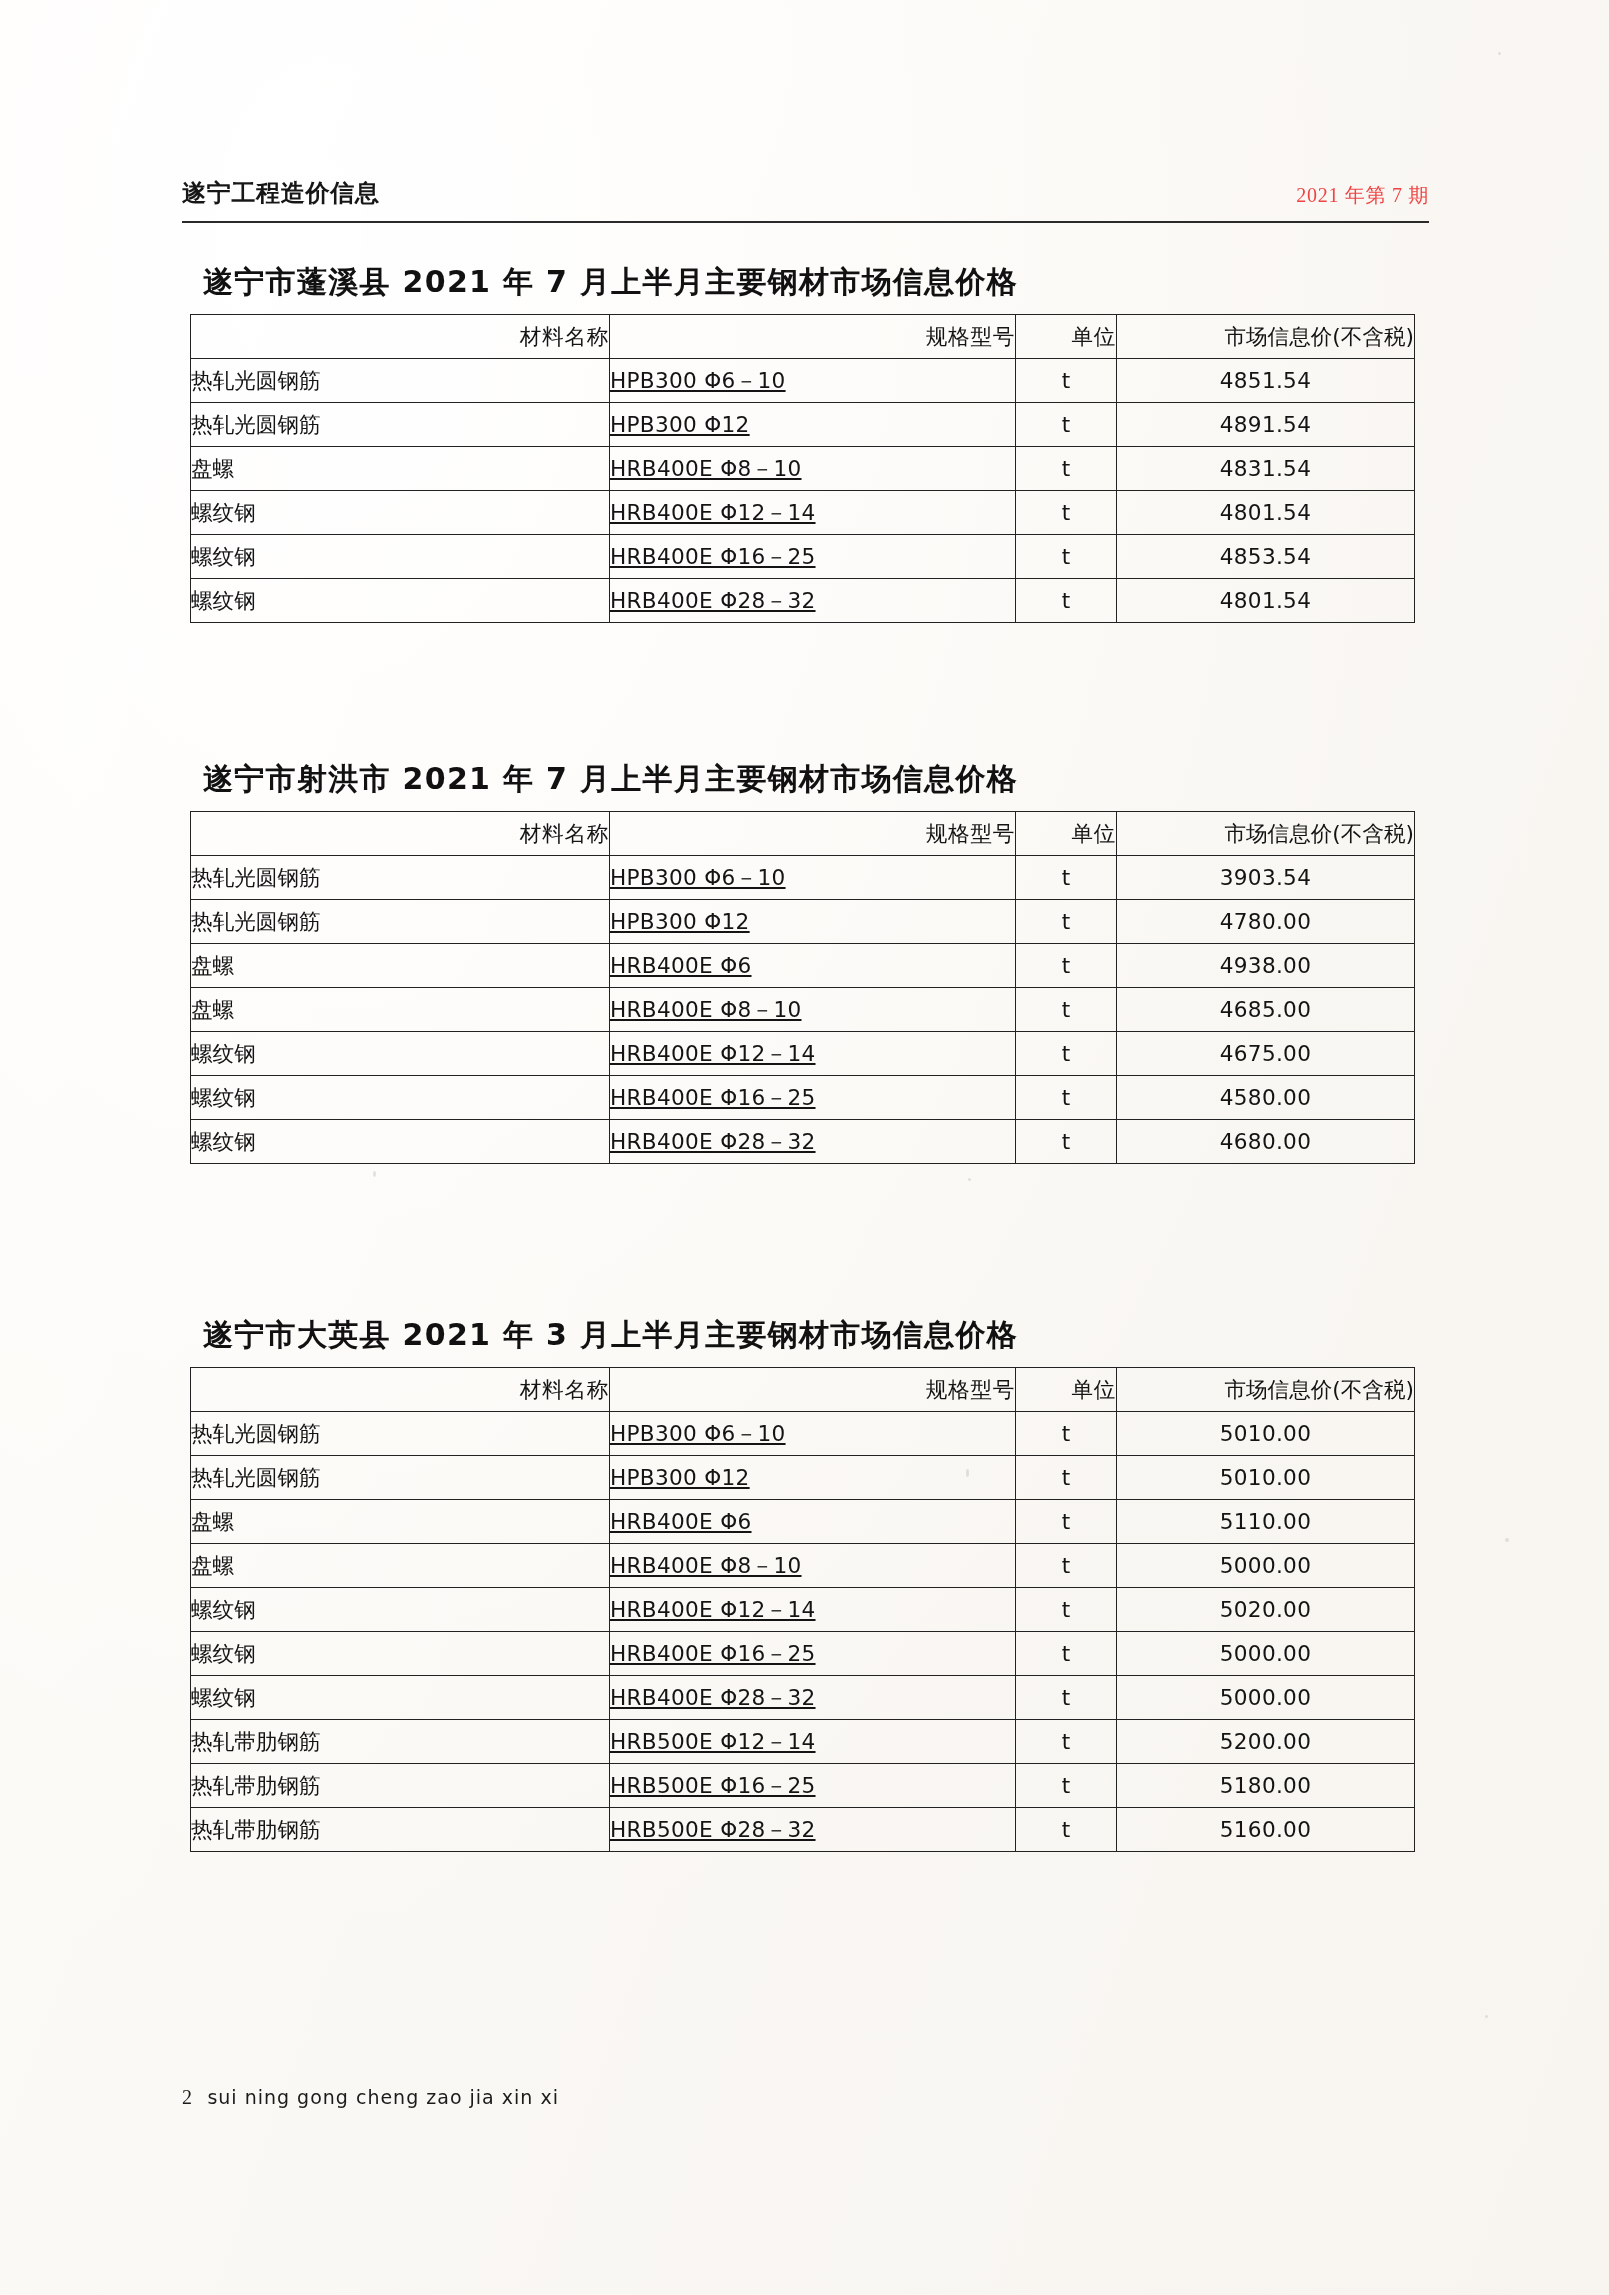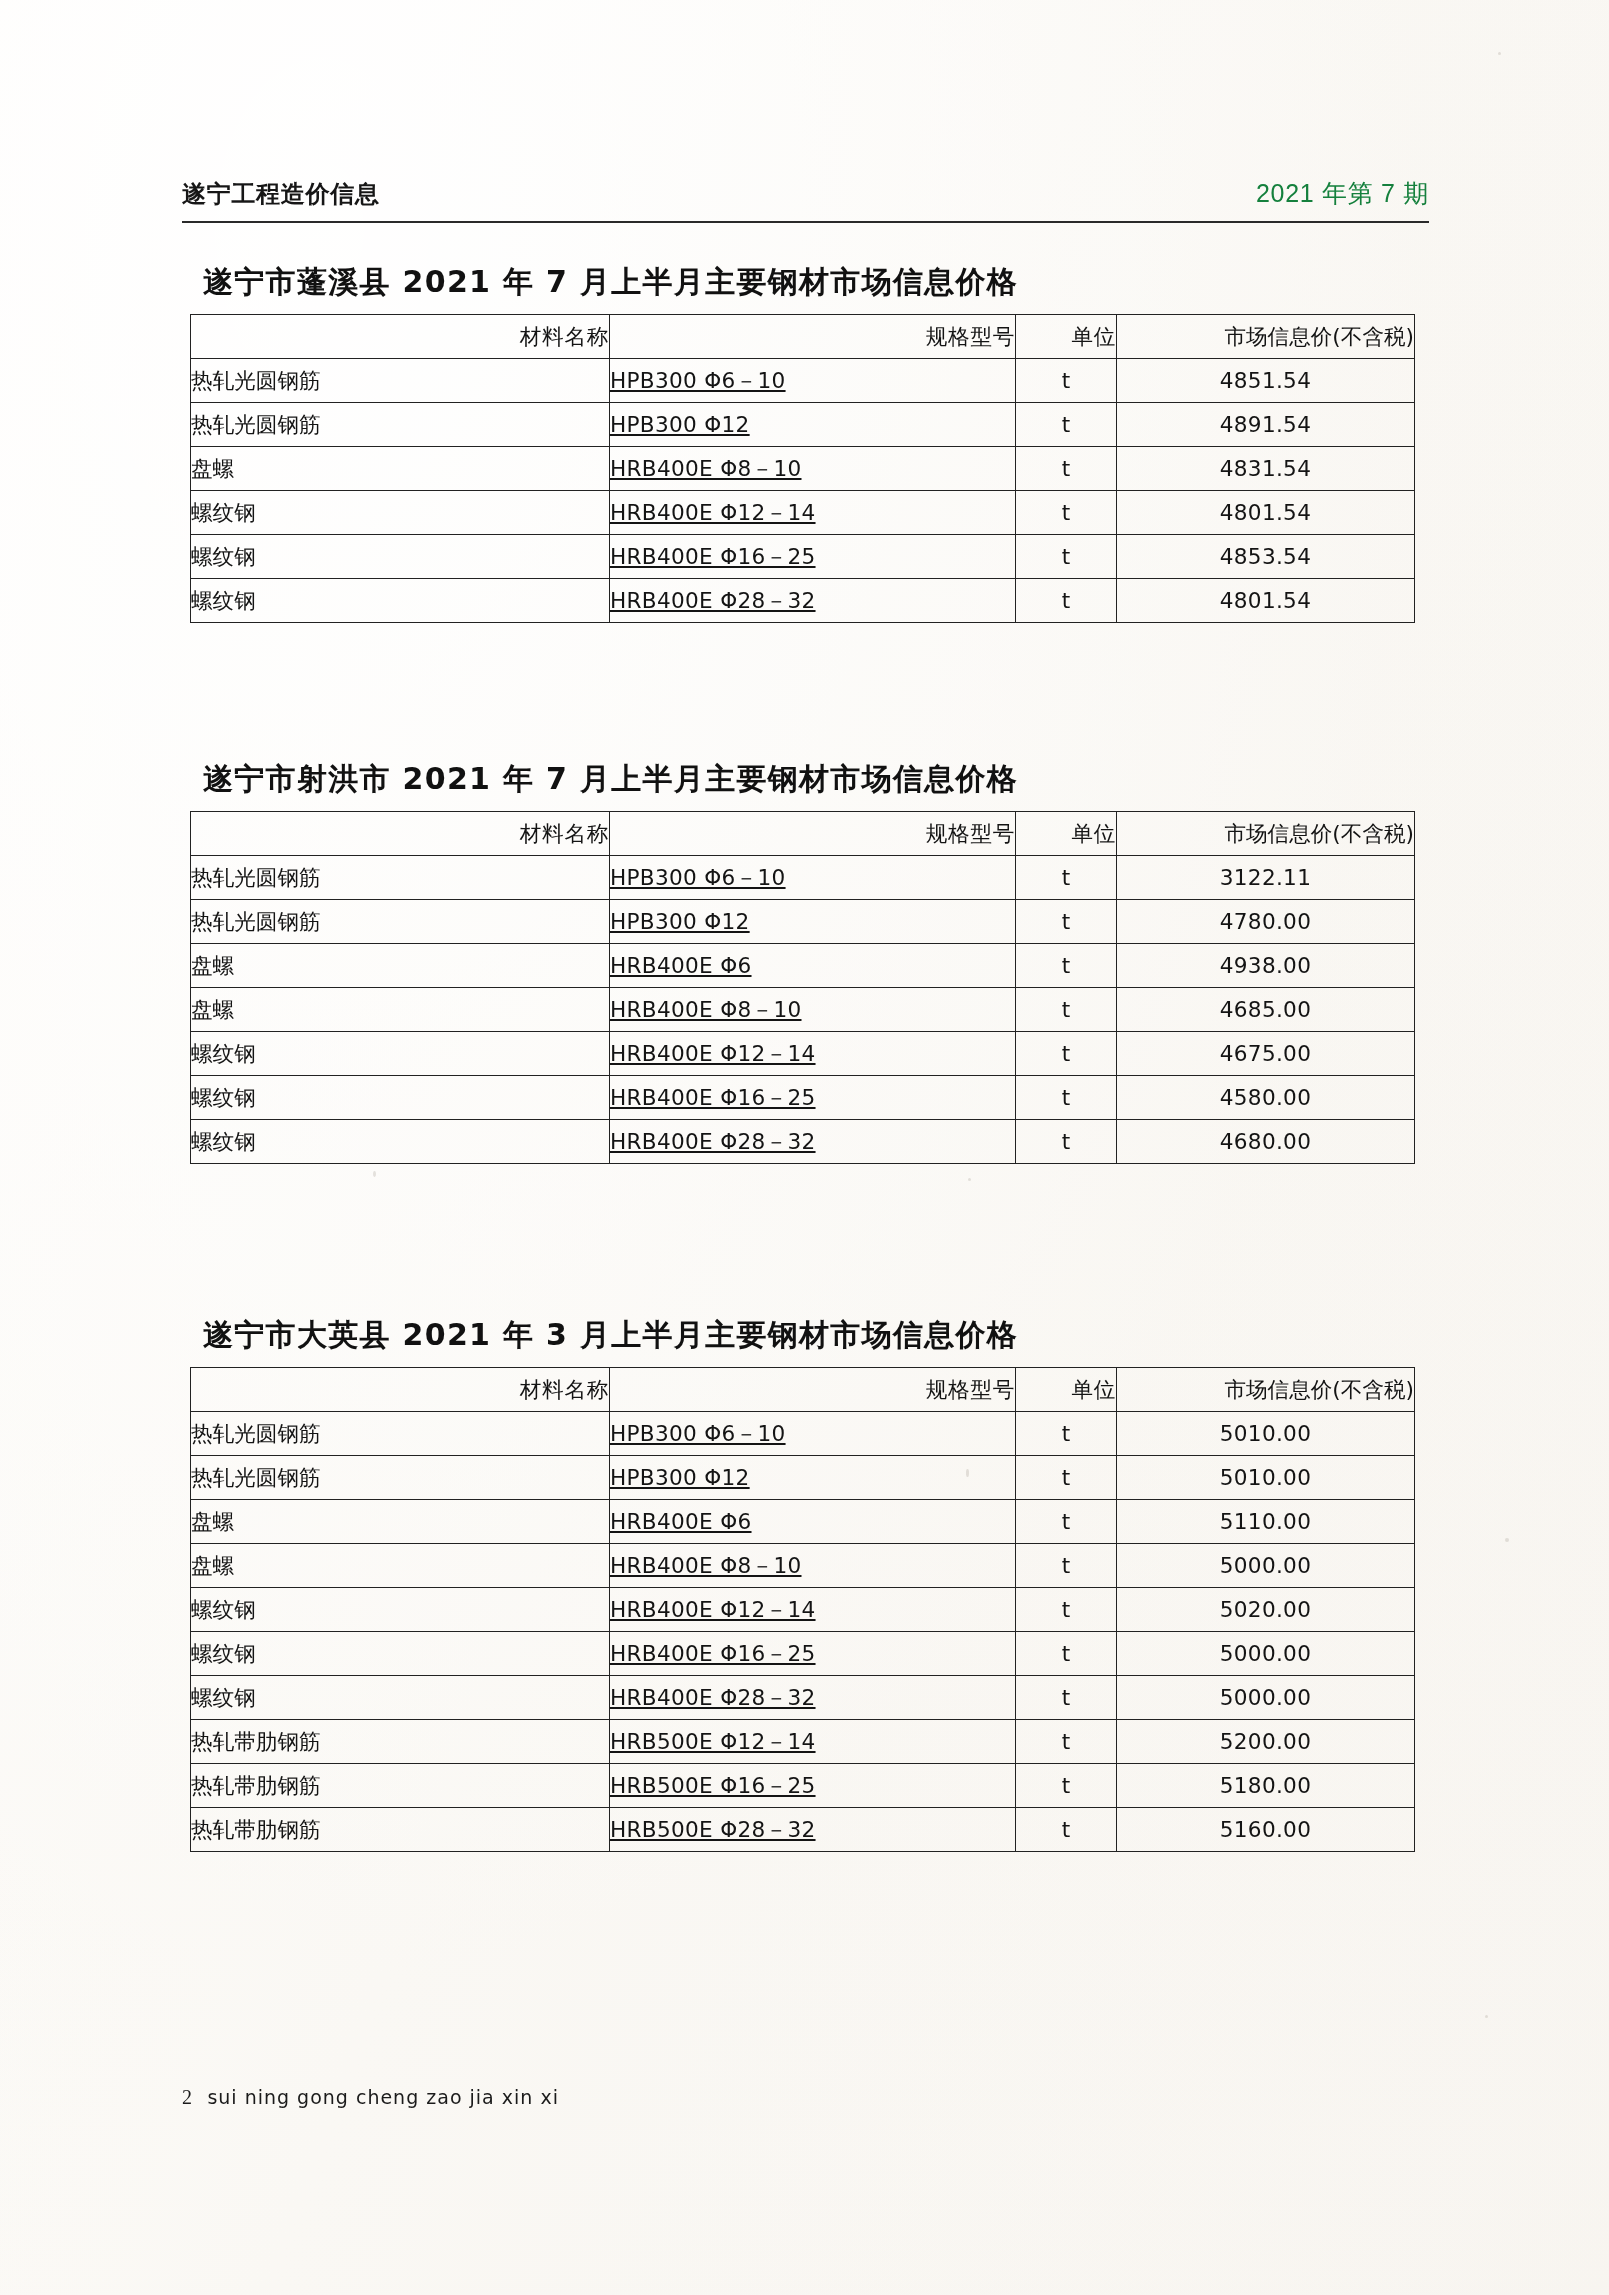--- a/index.html
+++ b/index.html
@@ -49,23 +49,23 @@
     justify-content: space-between;
   }
   .header-title {
     font-family: "DejaVu Sans", sans-serif;
     font-weight: bold;
     font-size: 24px;
     letter-spacing: 0.7px;
     color: #161616;
   }
   .header-issue {
-    font-family: Liberation Sans, sans-serif;
-    font-size: 25px;
-    color: #15803d;
+    font-family: Liberation Serif, serif;
+    font-size: 20px;
+    color: #ef4444;
     letter-spacing: 0.7px;
   }
   .header-rule {
     position: absolute;
     left: 182px;
     top: 221px;
     width: 1247px;
     height: 2px;
     background: #2a2a2a;
   }
@@ -259,21 +259,21 @@
             <th class="head-cell">规格型号</th>
             <th class="head-cell">单位</th>
             <th class="head-price">市场信息价(不含税)</th>
           </tr>
         </thead>
         <tbody>
           <tr>
             <td class="cell-name">热轧光圆钢筋</td>
             <td class="cell-spec">HPB300 Φ6－10</td>
             <td class="cell-unit">t</td>
-            <td class="cell-price">3122.11</td>
+            <td class="cell-price">3903.54</td>
           </tr>
           <tr>
             <td class="cell-name">热轧光圆钢筋</td>
             <td class="cell-spec">HPB300 Φ12</td>
             <td class="cell-unit">t</td>
             <td class="cell-price">4780.00</td>
           </tr>
           <tr>
             <td class="cell-name">盘螺</td>
             <td class="cell-spec">HRB400E Φ6</td>

